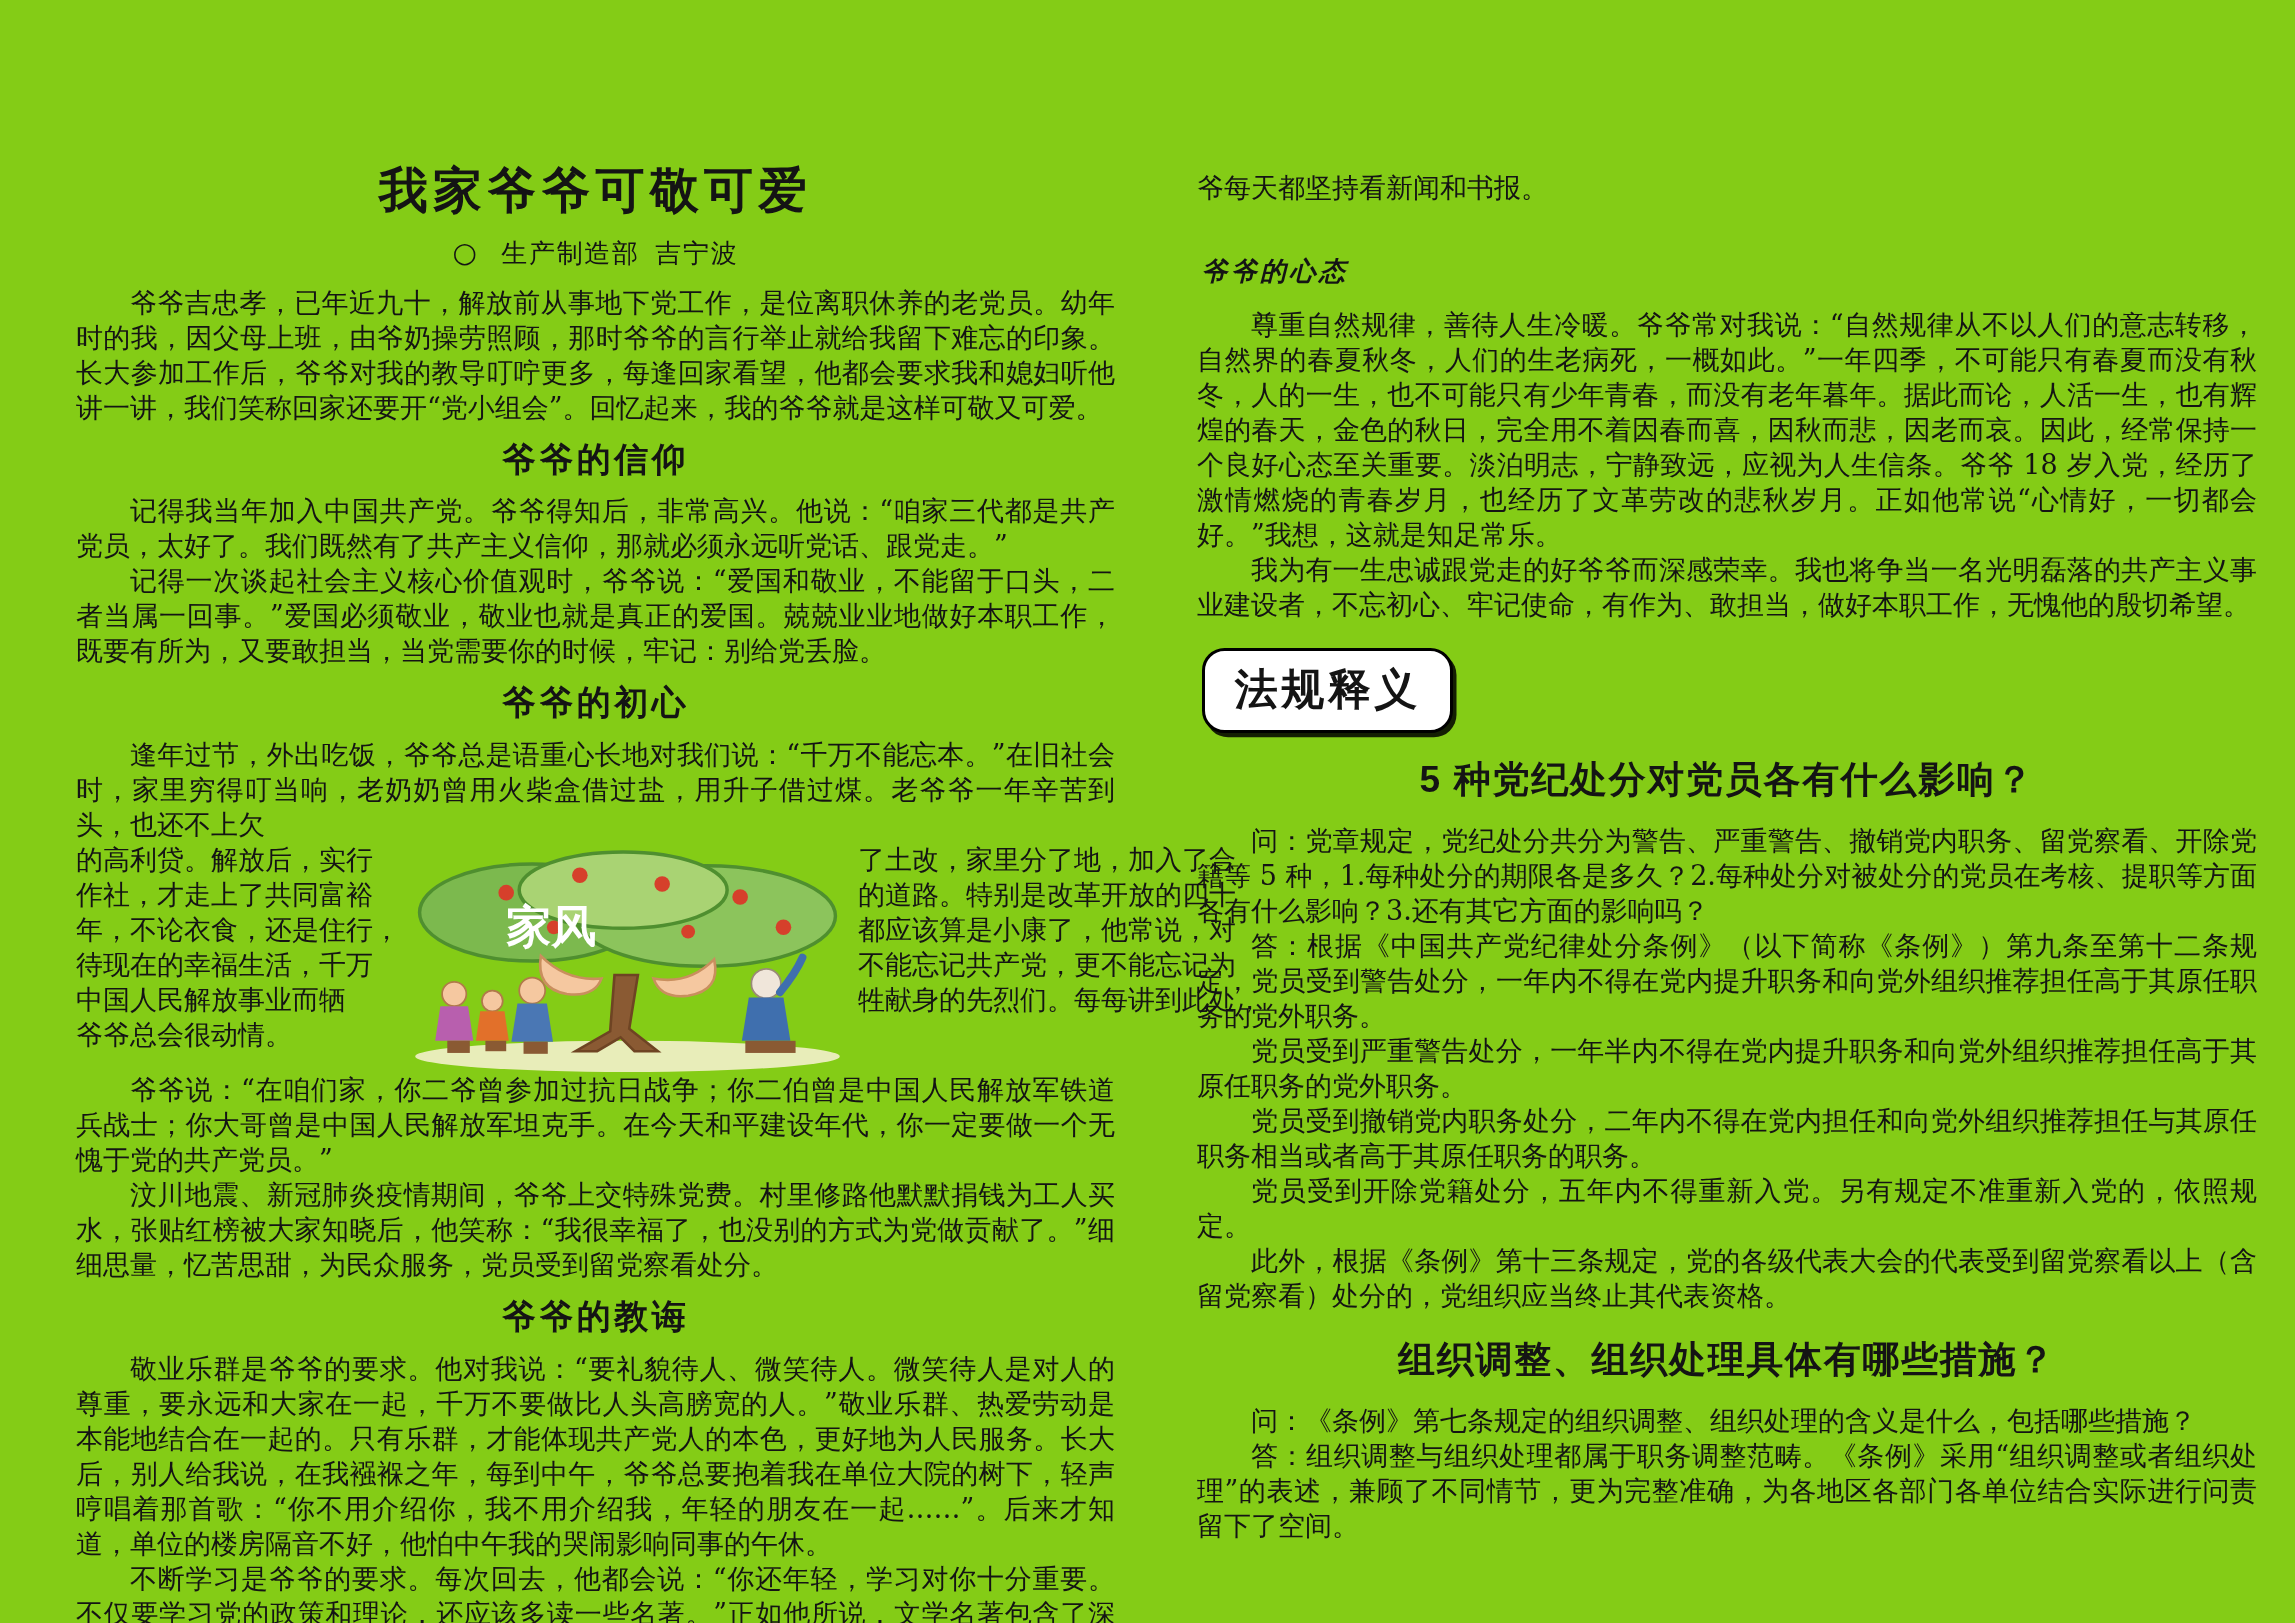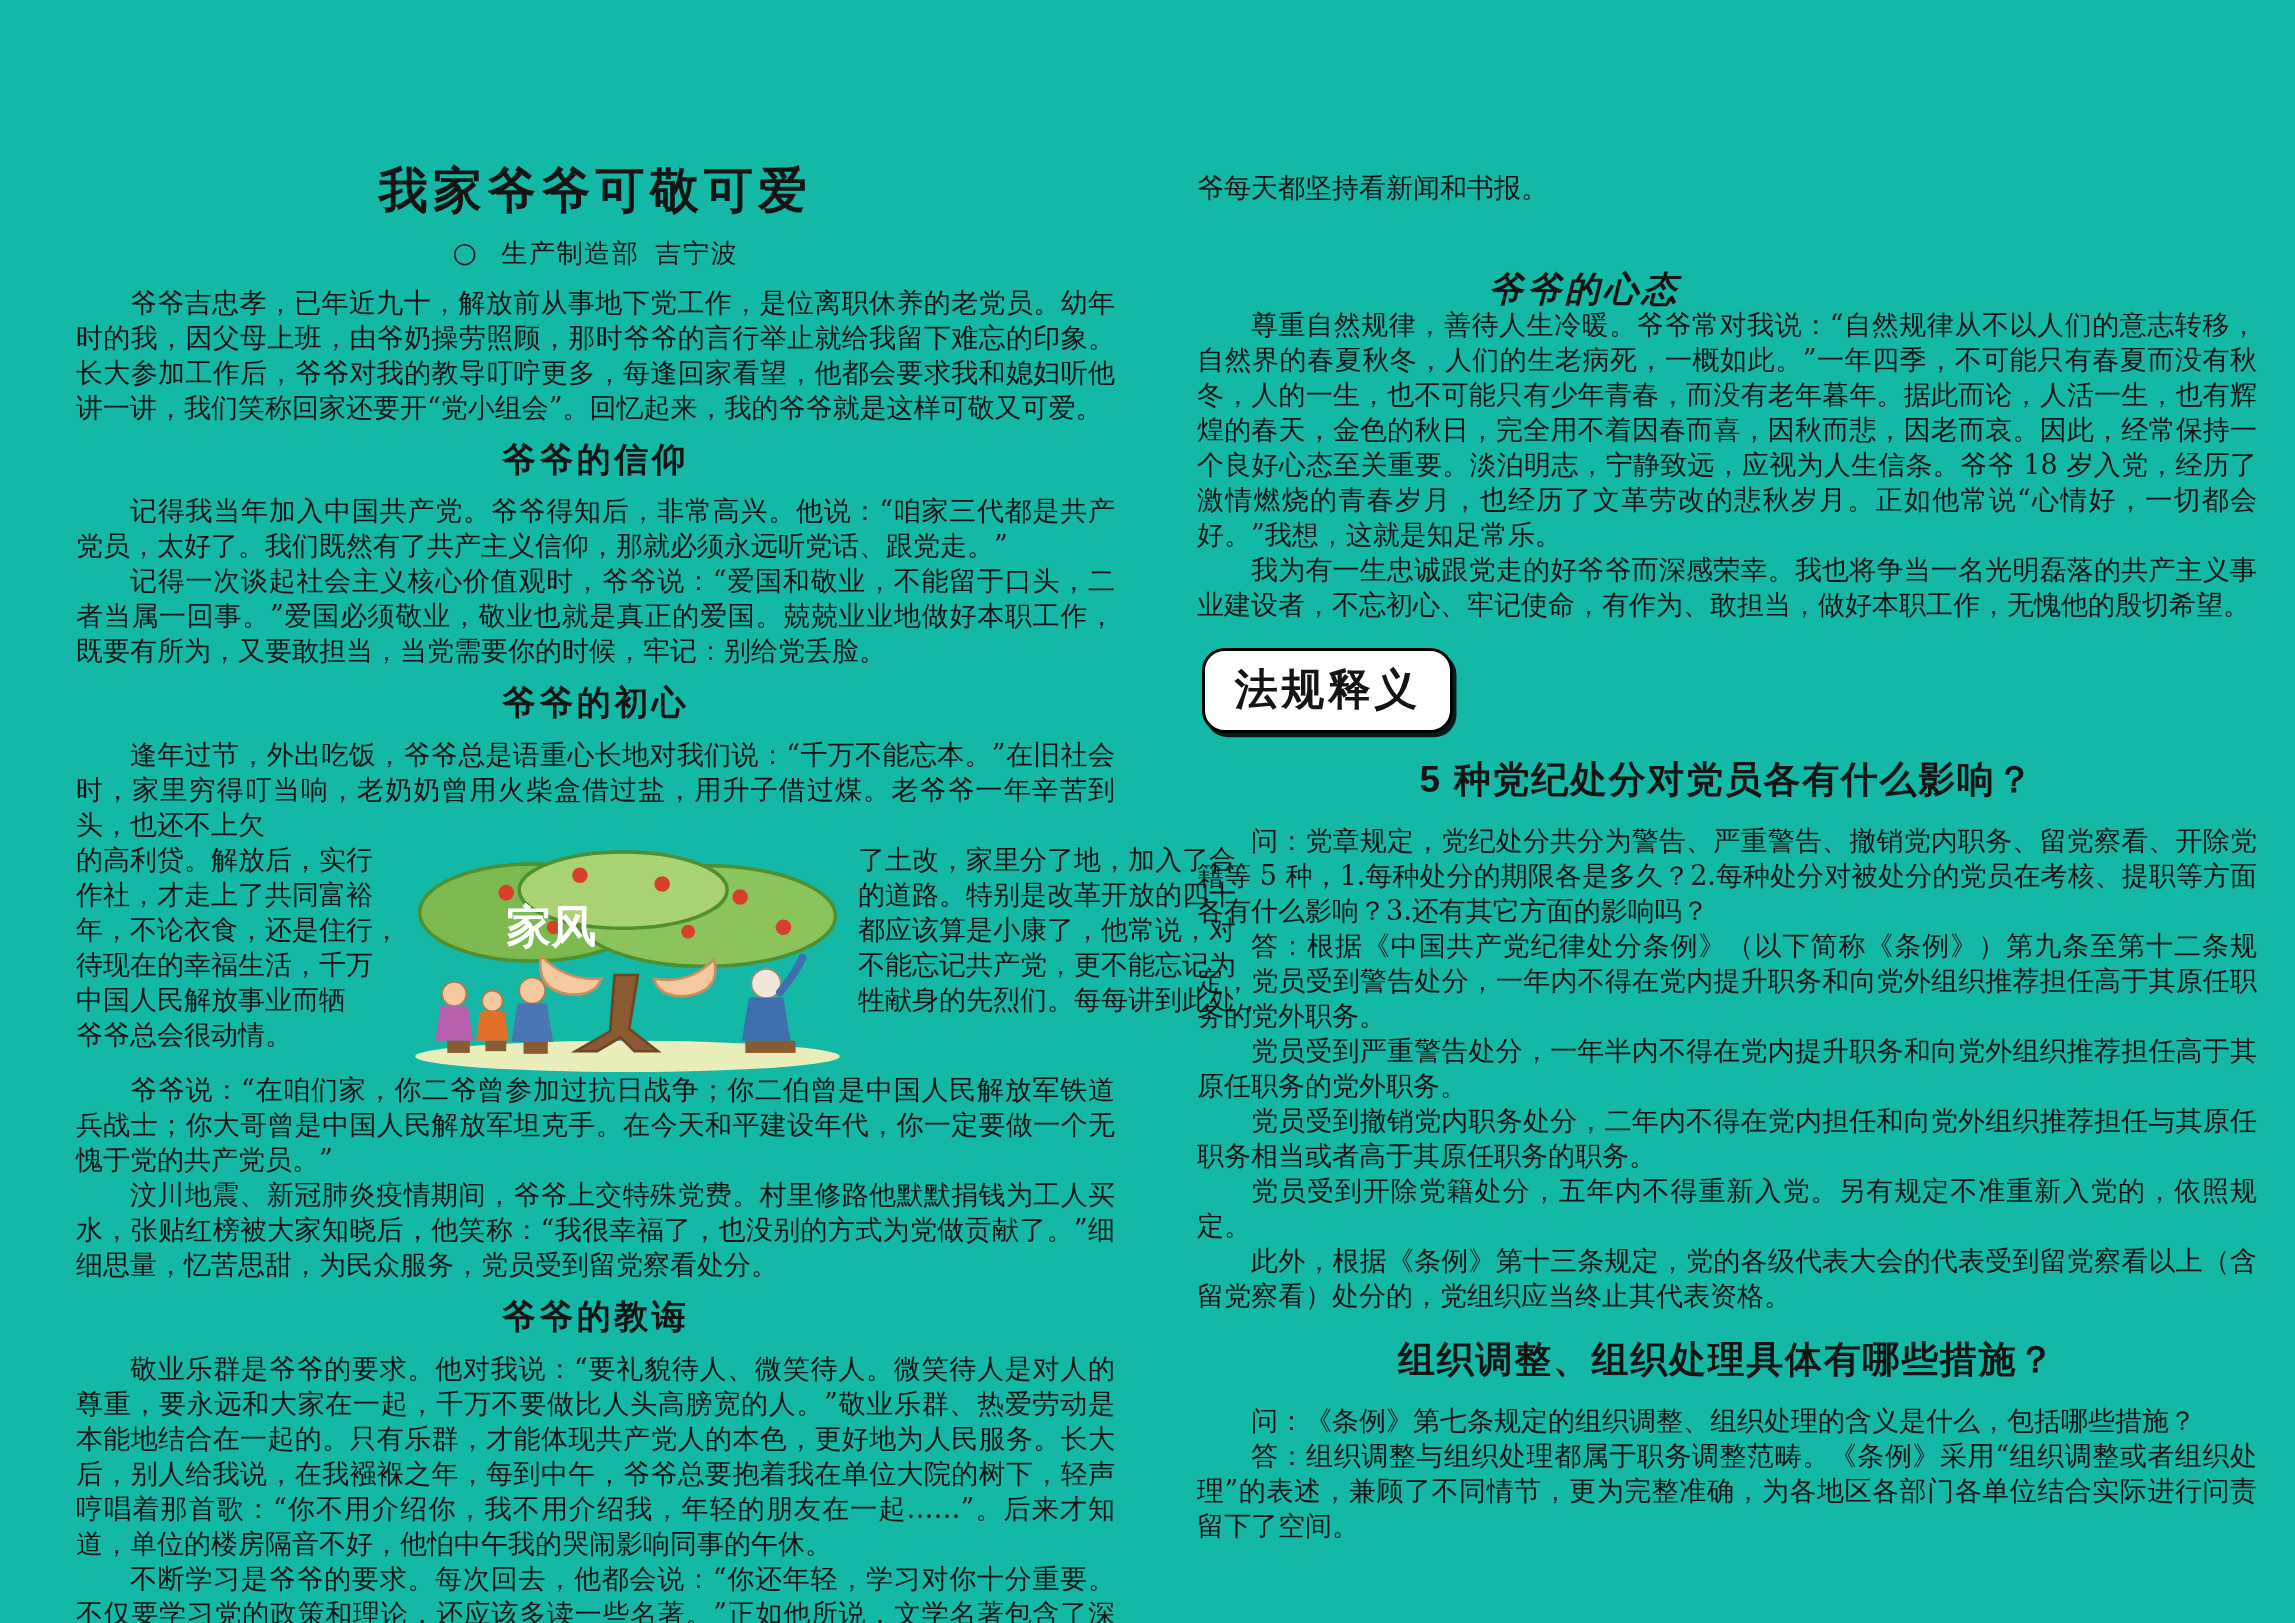--- a/index.html
+++ b/index.html
@@ -1,20 +1,20 @@
 <!DOCTYPE html>
 <html lang="zh" style="font-size:14px"><head>
 <meta charset="utf-8">
 <style>
   html,body { margin:0; padding:0; background:#9a9a9a; }
   .page {
     position:relative;
     width:2295px; height:1623px;
     margin:0 auto;
-    background:#14b8a6;
+    background:#84cc16;
     color:#141414;
     font-family:"DejaVu Serif", serif;
     overflow:hidden;
   }
   .col { position:absolute; }
   .col-left  { left:76px;  top:158px; width:1039px; }
   .col-right { left:1197px; top:170px; width:1060px; }
 
   .article-title {
     margin:0 0 12px 0;
@@ -67,23 +67,23 @@
     font-family:"DejaVu Sans", sans-serif;
     font-weight:bold;
     font-size:43px;
     letter-spacing:3.5px;
     box-shadow:3.5px 4.3px 0 rgba(0,0,0,0.85);
   }
 
   .xintai-row { position:relative; height:102px; }
   .xintai-heading {
     position:absolute; left:0; right:286px; top:45px;
-    text-align:center;
-    font-size:35px; font-weight:bold; font-style:italic; letter-spacing:3.5px;
-    margin:16px;
+    text-align:left;
+    font-size:26px; font-weight:bold; font-style:italic; letter-spacing:3.5px;
+    margin:4px;
   }
   .jiafeng-badge { position:absolute; right:15.6px; top:-12px; }
 
   .fagui-wrap { margin:26px 0 5.2px 5.2px; }
 
   .q-heading {
     margin:22.6px 0 17.4px 0;
     text-align:center;
     font-family:Liberation Sans, sans-serif;
     font-weight:bold;

